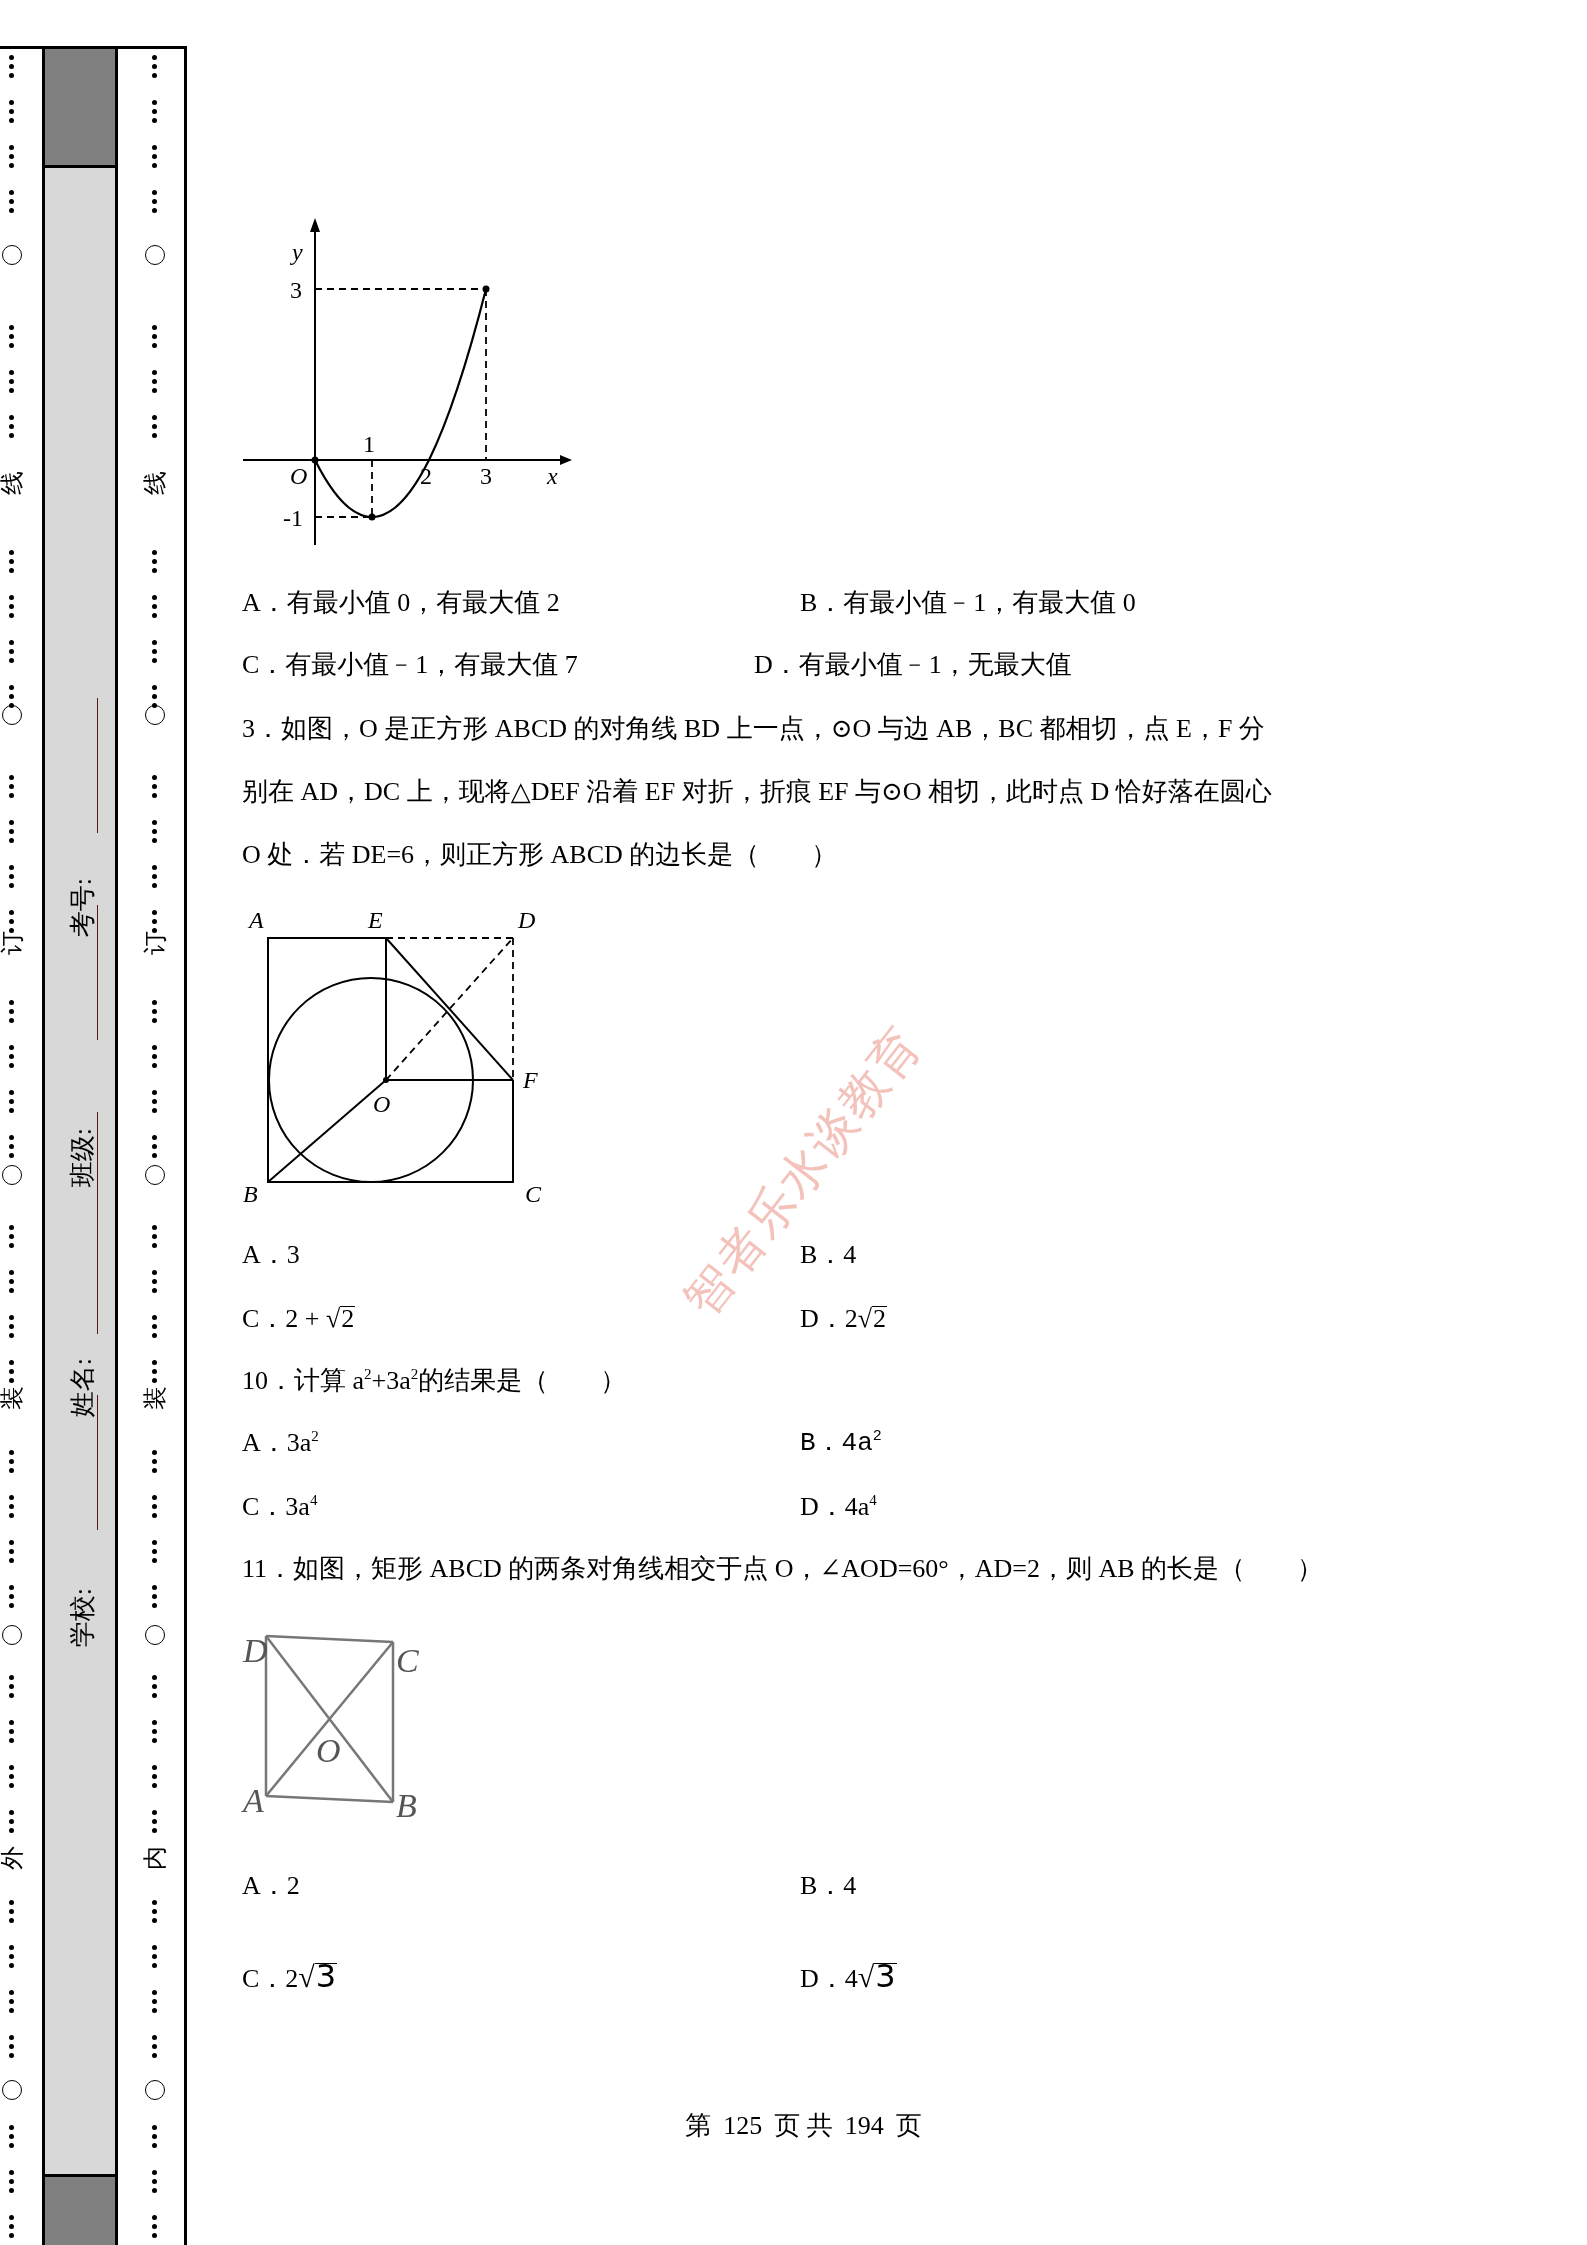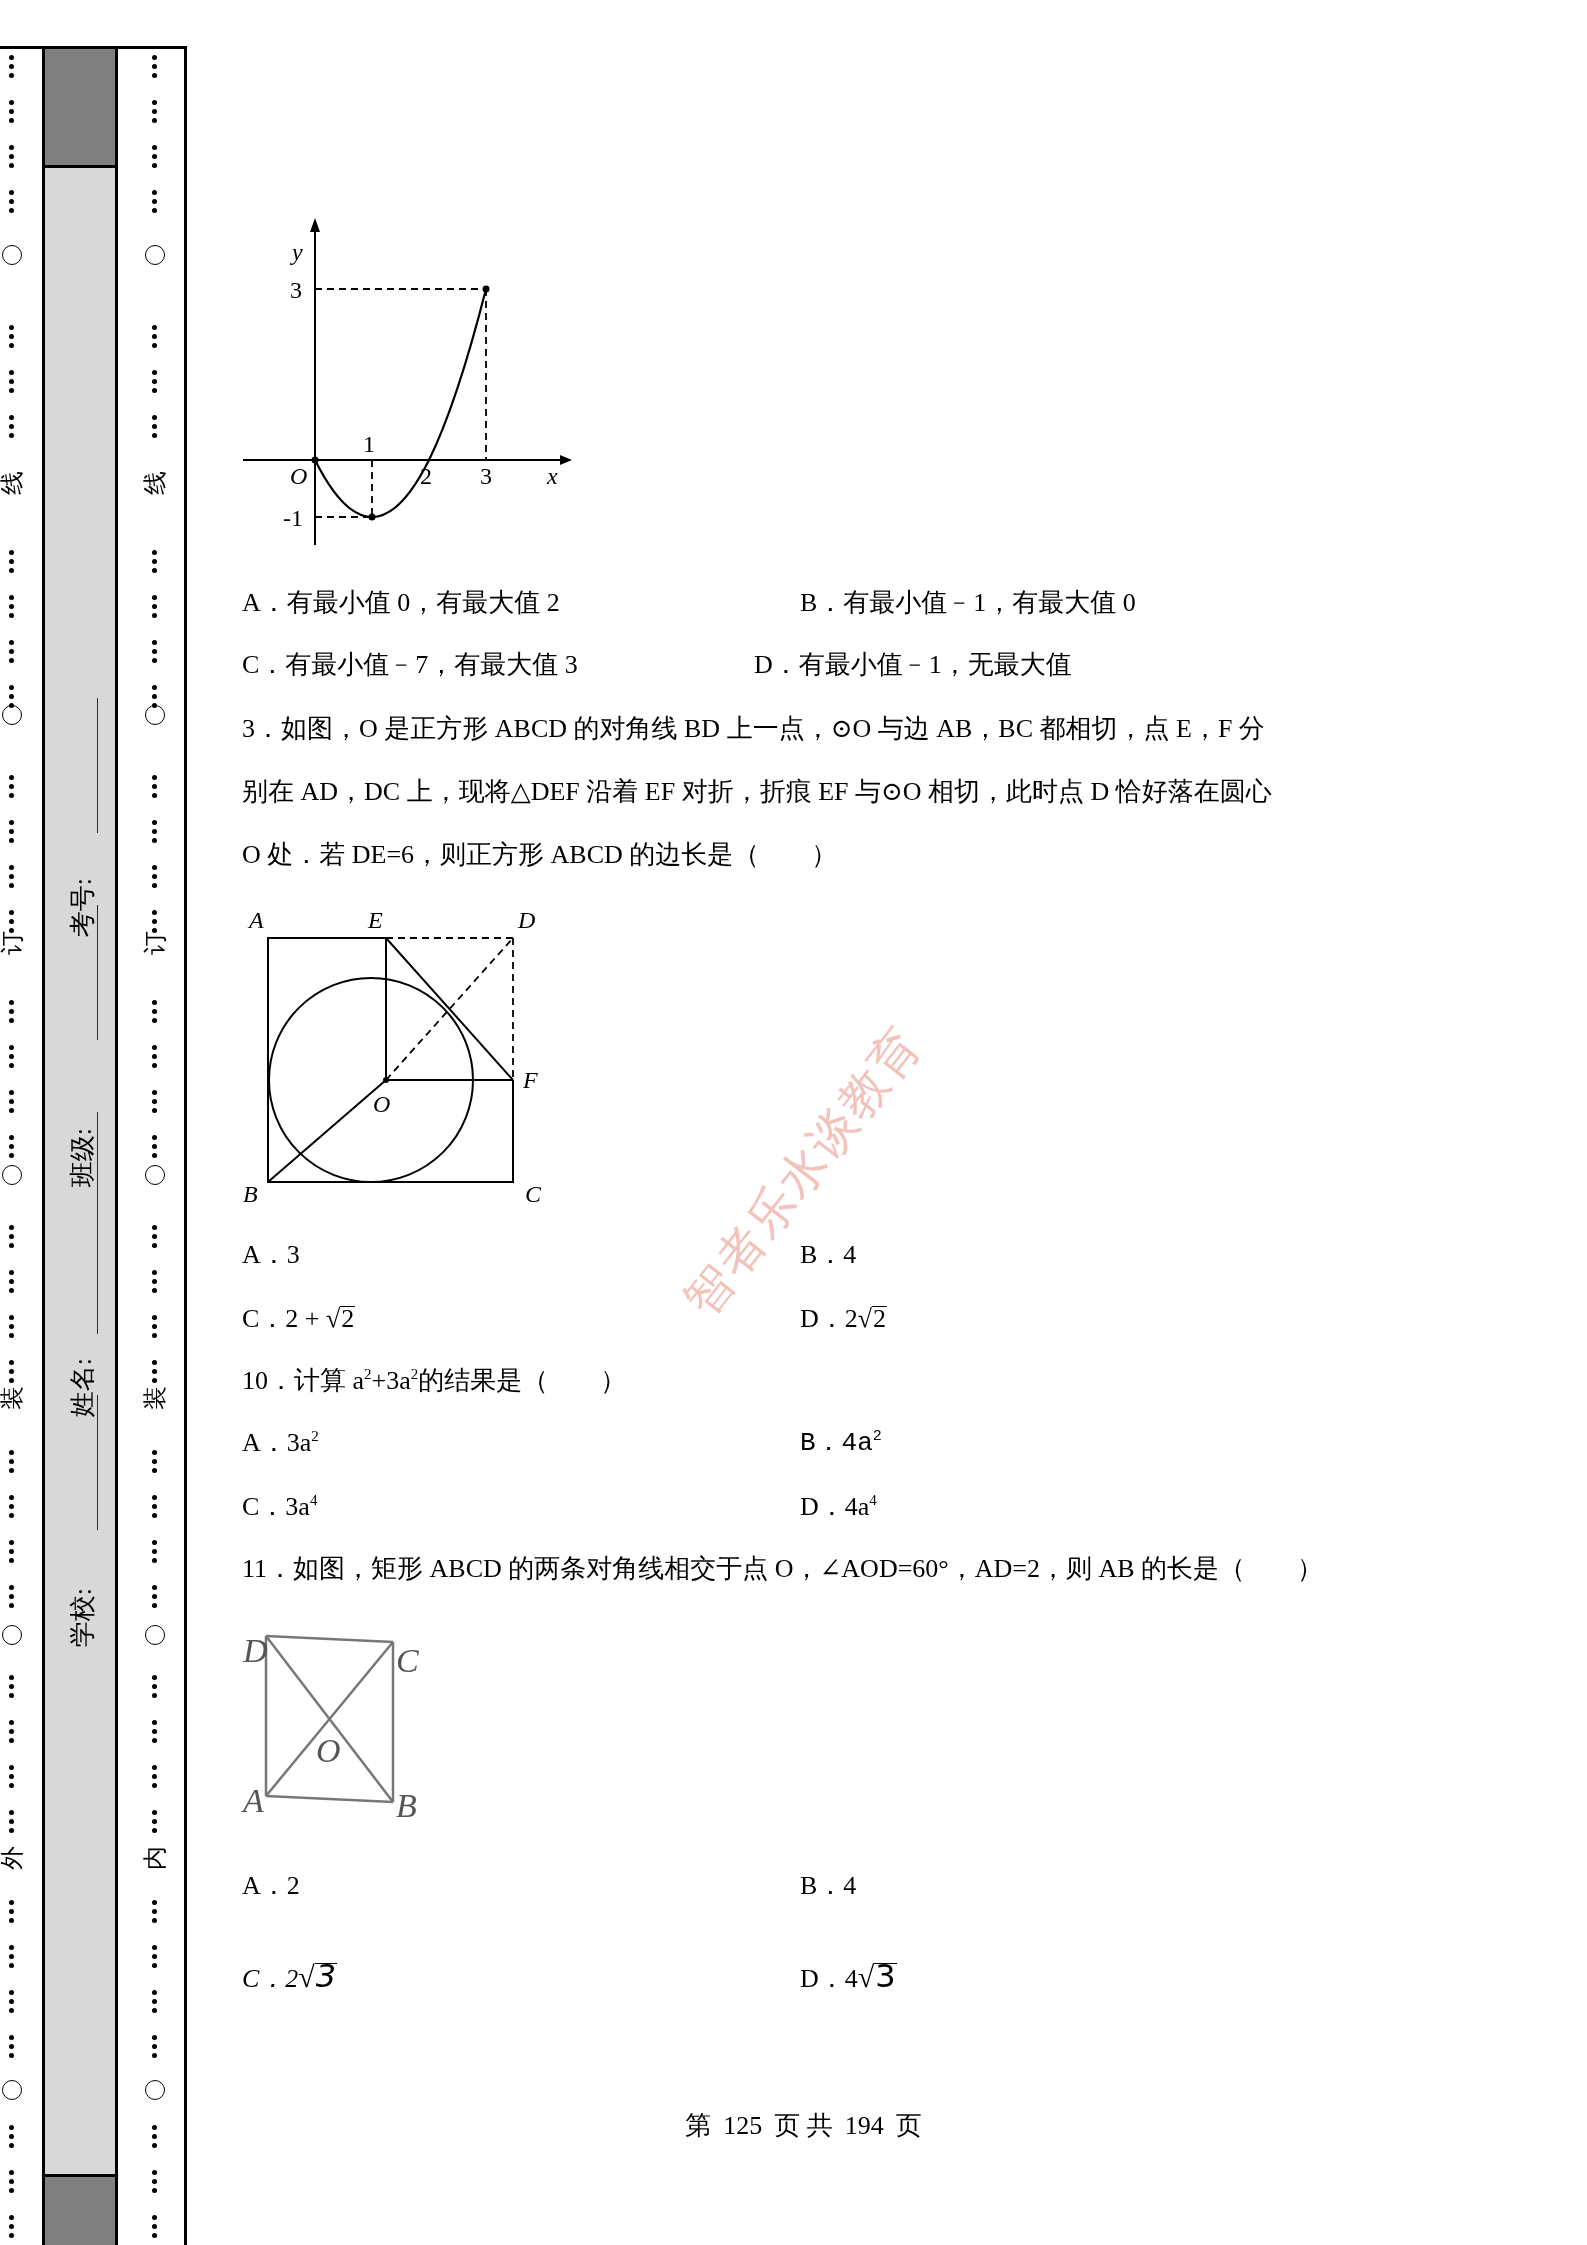--- a/index.html
+++ b/index.html
@@ -483,21 +483,21 @@
     <text x="128" y="242">1</text>
     <text x="185" y="274">2</text>
     <text x="245" y="274">3</text>
     <text x="312" y="274" font-style="italic">x</text>
     <text x="48" y="316">-1</text>
   </g>
 </svg>
 
 <div class="opt" style="left:242px;top:588px;"><span>A．</span><span>有最小值 0，有最大值 2</span></div>
 <div class="opt" style="left:800px;top:588px;"><span>B．</span><span>有最小值﹣1，有最大值 0</span></div>
-<div class="opt" style="left:242px;top:650px;"><span>C．</span><span>有最小值﹣7，有最大值 3</span></div>
+<div class="opt" style="left:242px;top:650px;"><span>C．</span><span>有最小值﹣1，有最大值 7</span></div>
 <div class="opt" style="left:754px;top:650px;"><span>D．</span><span>有最小值﹣1，无最大值</span></div>
 
 <div class="q" style="left:242px;top:714px;">3．如图，O 是正方形 ABCD 的对角线 BD 上一点，⊙O 与边 AB，BC 都相切，点 E，F 分</div>
 <div class="q" style="left:242px;top:777px;">别在 AD，DC 上，现将△DEF 沿着 EF 对折，折痕 EF 与⊙O 相切，此时点 D 恰好落在圆心</div>
 <div class="q" style="left:242px;top:840px;">O 处．若 DE=6，则正方形 ABCD 的边长是（　　）</div>
 
 <svg class="abs" style="left:235px;top:890px;" width="330" height="320" viewBox="0 0 330 320">
   <g stroke="#000" fill="none" stroke-width="2">
 
     <polyline points="151,48 33,48 33,292 278,292 278,190"></polyline>
@@ -550,20 +550,20 @@
     <text x="5" y="50">D</text>
     <text x="158" y="60">C</text>
     <text x="78" y="150">O</text>
     <text x="5" y="200">A</text>
     <text x="158" y="205">B</text>
   </g>
 </svg>
 
 <div class="opt" style="left:242px;top:1871px;"><span>A．</span><span>2</span></div>
 <div class="opt" style="left:800px;top:1871px;"><span>B．</span><span>4</span></div>
-<div class="opt" style="left:242px;top:1962px;font-size:26px;font-style:italic;"><span>C．</span><span>2</span><span style="font-size:30px">√</span><span class="rad" style="font-size:32px;font-family:'DejaVu Sans',sans-serif;">3</span></div>
+<div class="opt" style="left:242px;top:1962px;font-size:26px;"><span>C．</span><span>2</span><span style="font-size:30px">√</span><span class="rad" style="font-size:32px;font-family:'DejaVu Sans',sans-serif;">3</span></div>
 <div class="opt" style="left:800px;top:1962px;font-size:26px;"><span>D．</span><span>4</span><span style="font-size:30px">√</span><span class="rad" style="font-size:32px;font-family:'DejaVu Sans',sans-serif;">3</span></div>
 
 <div class="watermark" style="left:670px;top:1290px;">智者乐水谈教育</div>
 
 <div class="footer" style="padding-left:10px;">
   <span>第</span><span>125</span><span>页 共</span><span>194</span><span>页</span>
 </div>
 
 </body></html>

